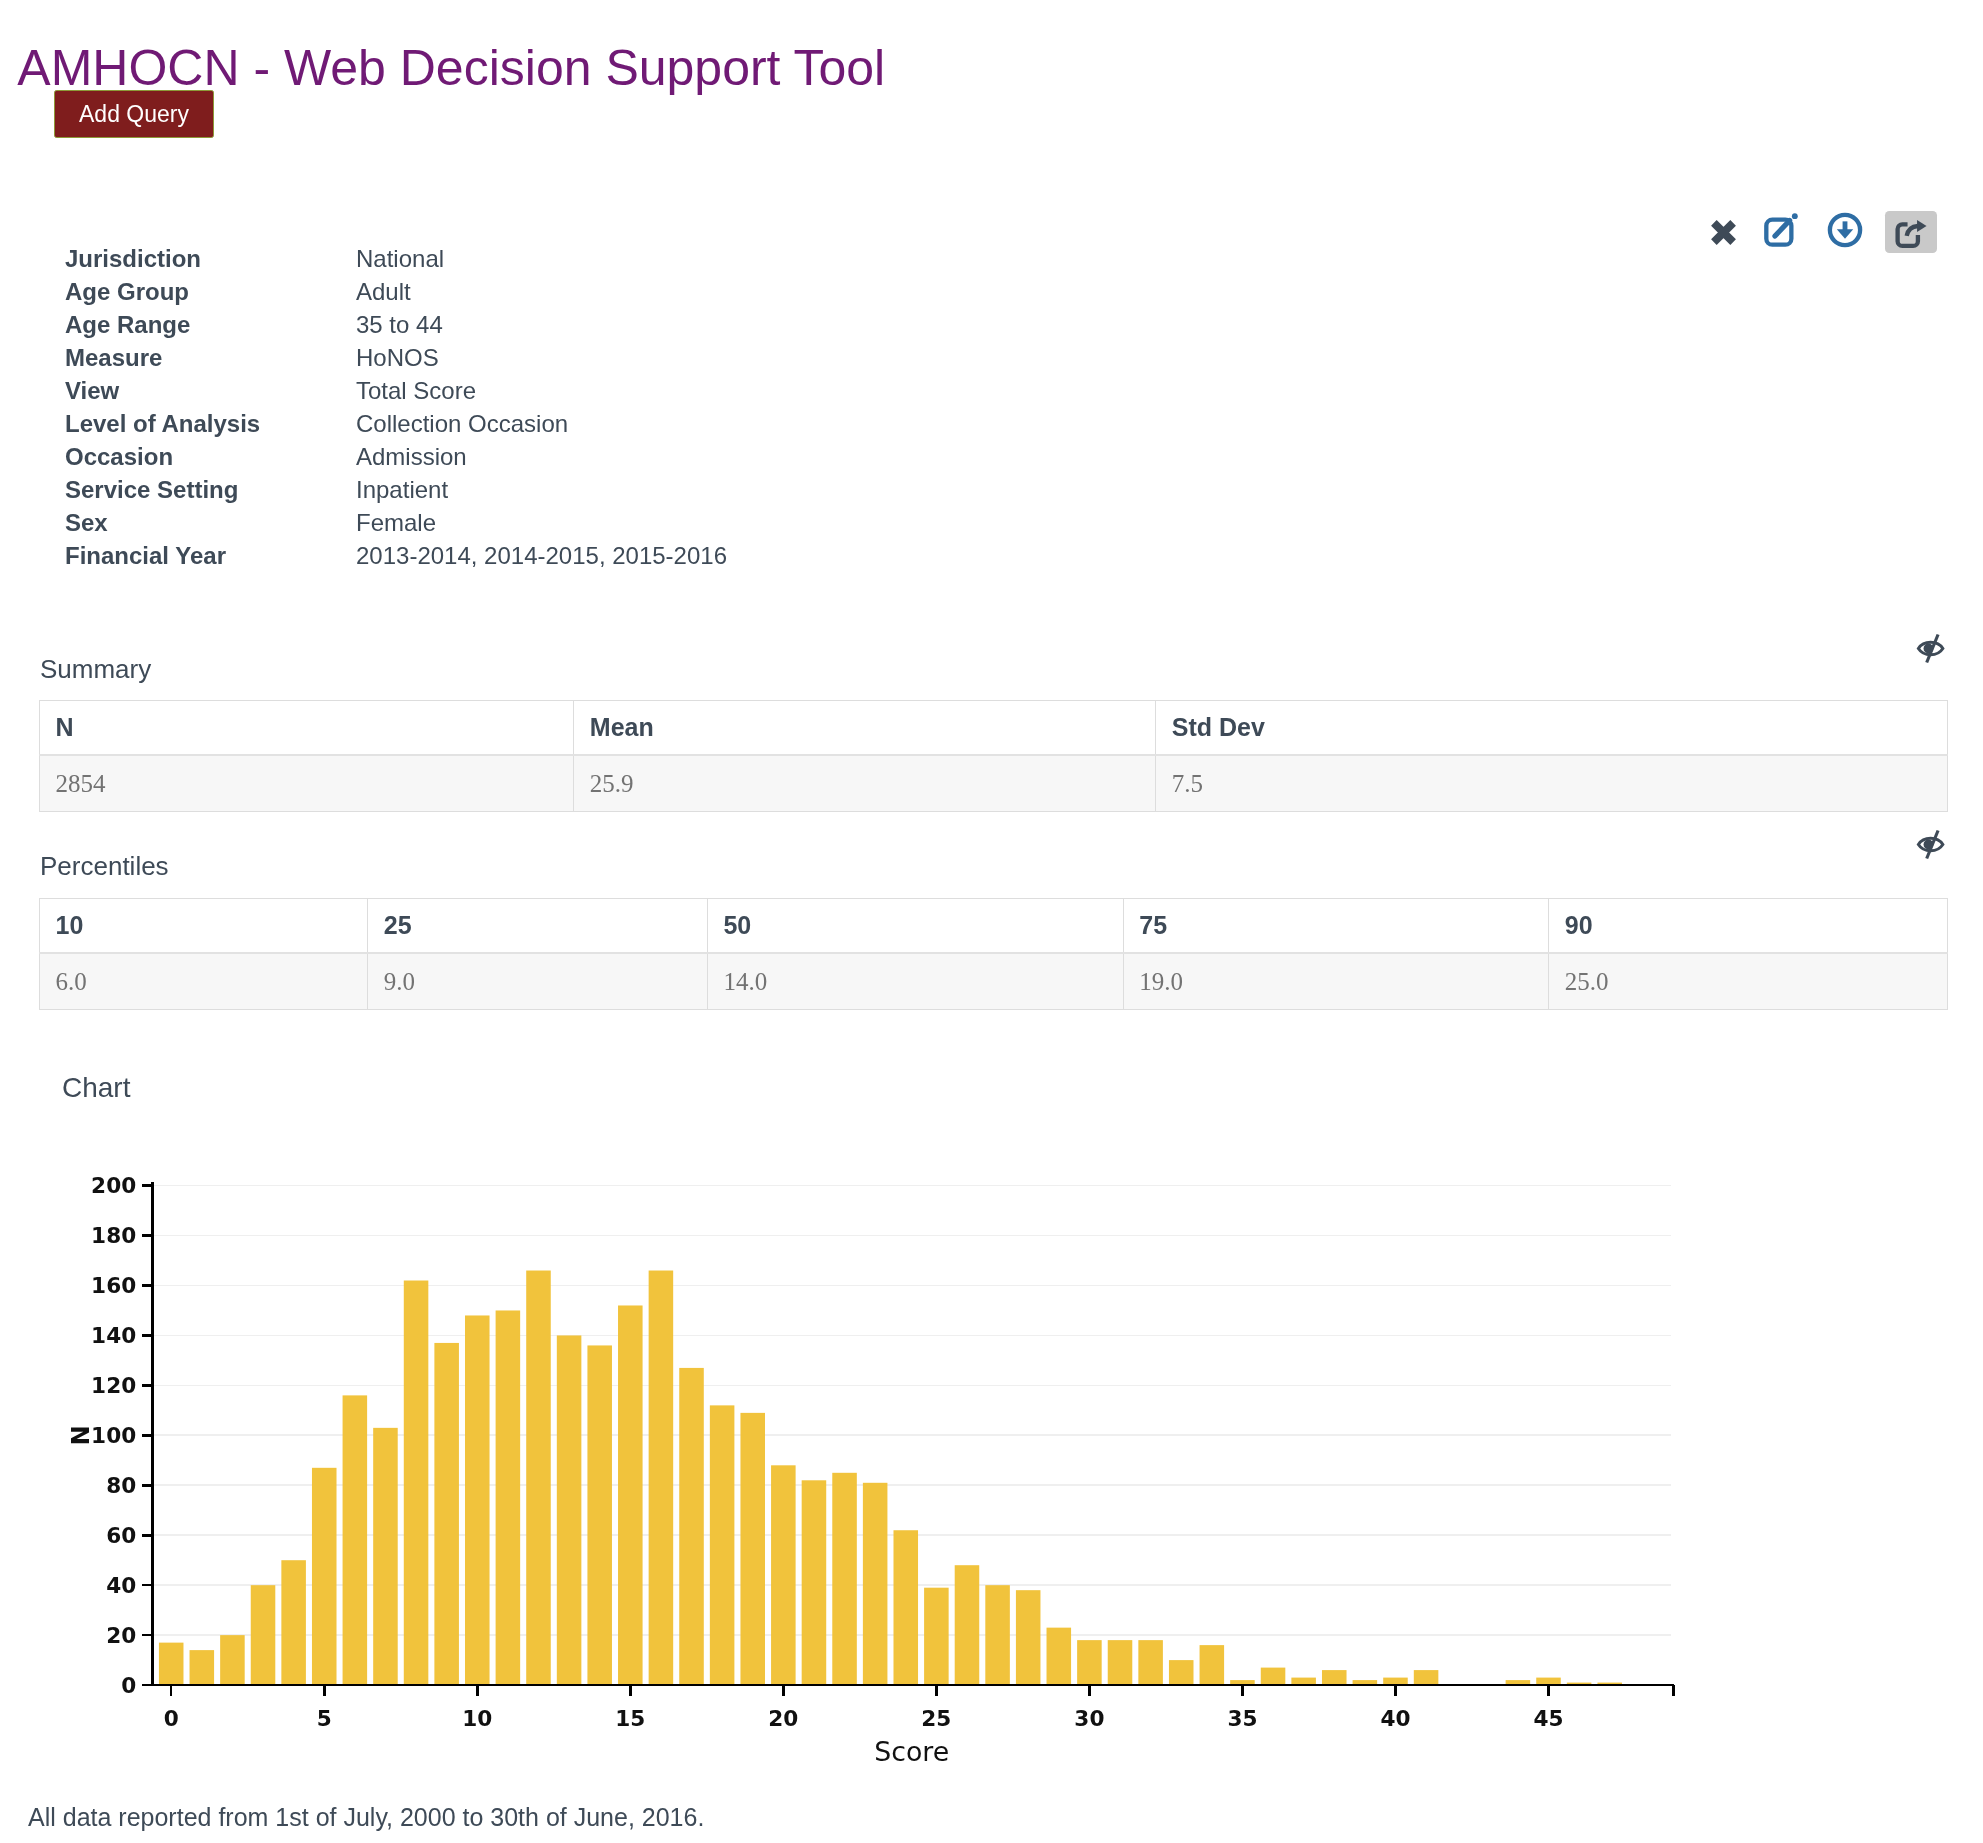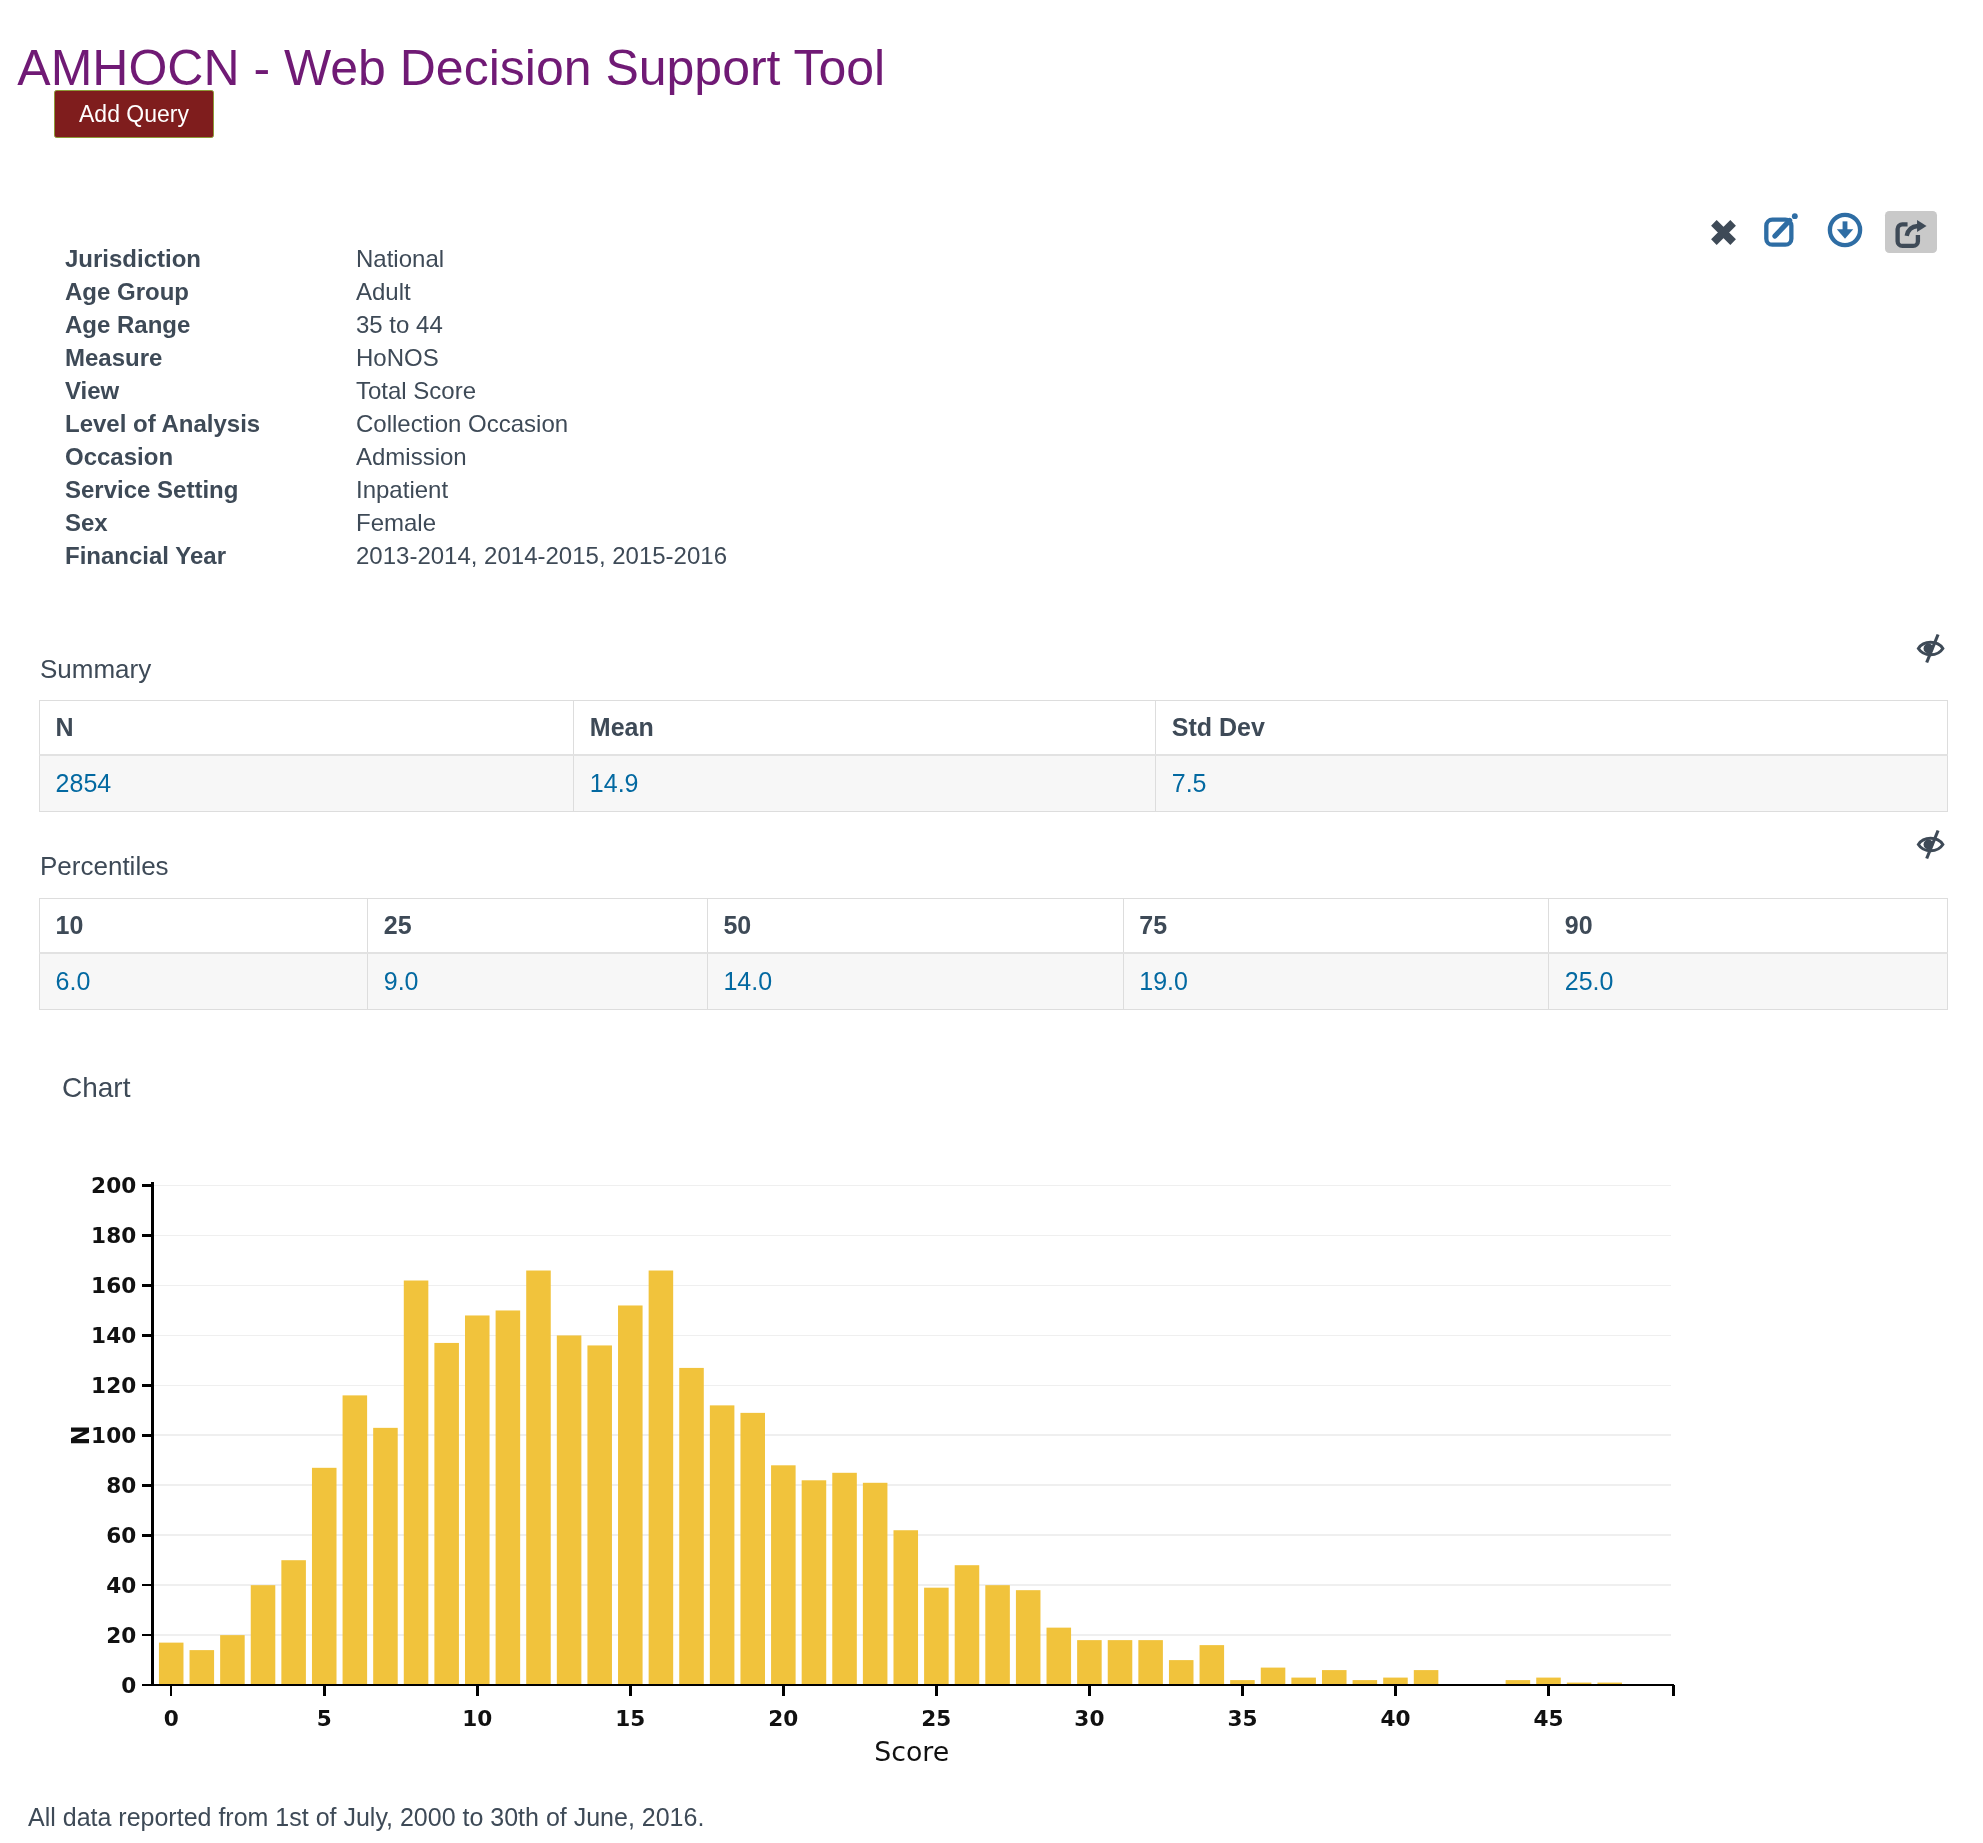--- a/index.html
+++ b/index.html
@@ -29,21 +29,21 @@
   .section-label{font-size:26px;font-weight:400;color:#3E4A57;}
   .summary-label{left:40px;top:654px;}
   .percentiles-label{left:40px;top:851px;}
   table.datatable{border-collapse:collapse;font-size:25px;table-layout:fixed;width:1909px;}
   .summary-table{left:39px;top:700px;}
   .percentiles-table{left:39px;top:898px;}
   table.datatable th, table.datatable td{
     border:0.9px solid #DDDDDD;text-align:left;padding:0 8.6px 0 15.6px;overflow:hidden;
   }
   table.datatable th{height:53px;font-weight:700;background:#fff;border-bottom:2.6px solid #E2E2E2;color:#3E4A57;}
-  table.datatable td{height:55px;background:#F7F7F7;font-weight:400;color:#0369a1;}
+  table.datatable td{height:55px;background:#F7F7F7;font-weight:400;color:#737373;font-family:Liberation Serif, serif;}
   .chart-heading{left:62px;top:1072px;font-size:28px;font-weight:400;}
   .chart-box{left:39px;top:1164px;}
   .footer-note{left:28px;top:1792px;font-size:25px;font-weight:400;margin-top:11px;}
 </style>
 </head>
 <body>
 
 <h1 class="abs page-title">AMHOCN - Web Decision Support Tool</h1>
 
 <button class="abs add-query">Add Query</button>
@@ -143,21 +143,21 @@
   <thead>
     <tr>
       <th>N</th>
       <th>Mean</th>
       <th>Std Dev</th>
     </tr>
   </thead>
   <tbody>
     <tr>
       <td>2854</td>
-      <td>14.9</td>
+      <td>25.9</td>
       <td>7.5</td>
     </tr>
   </tbody>
 </table>
 
 <div class="abs section-label percentiles-label">Percentiles</div>
 <table class="abs datatable percentiles-table">
   <colgroup>
       <col style="width:17.2%">
       <col style="width:17.8%">

